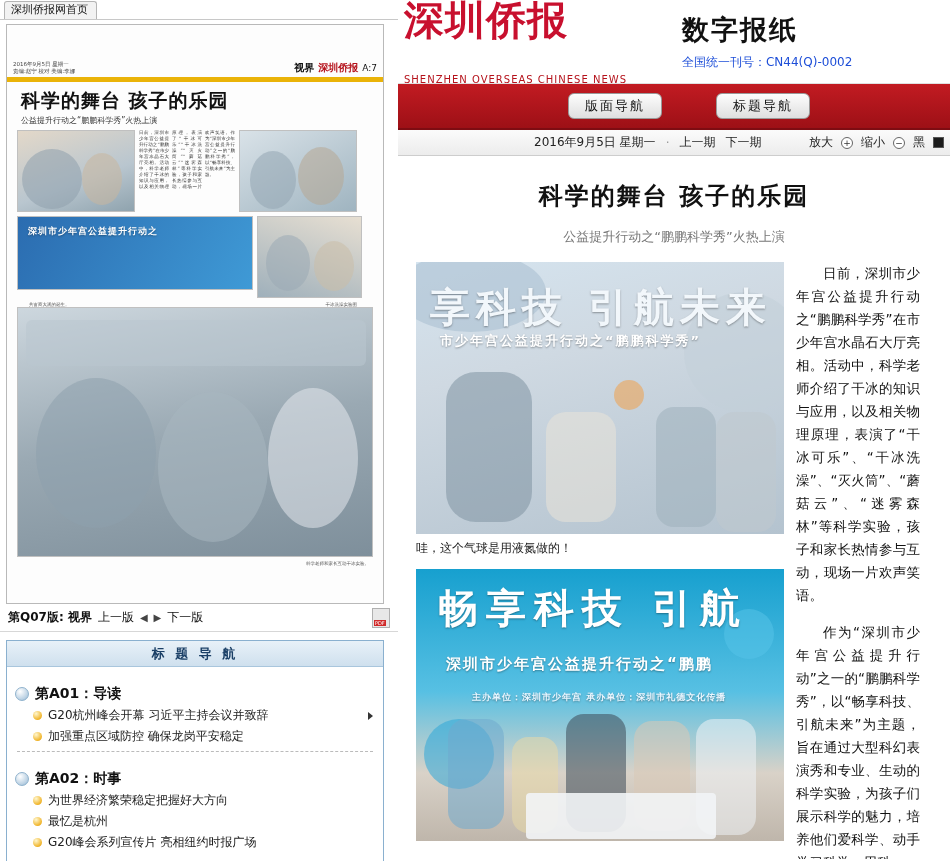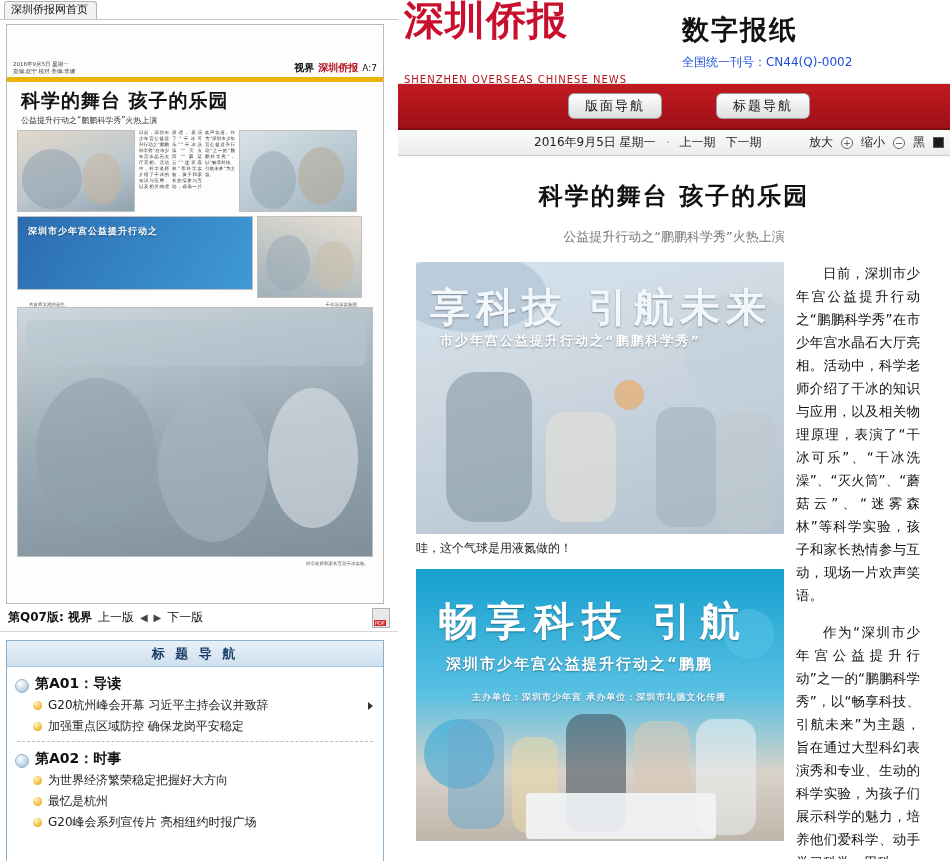--- a/index.html
+++ b/index.html
@@ -85,22 +85,22 @@
     margin: 8px 6px 0 6px; width: 378px; height: 232px;
     border: 1px solid #8ab0cf; background: #ffffff;
   }
   .nav-panel-head {
     height: 26px; background: linear-gradient(#e8f1f8,#cfe0ee);
     border-bottom: 1px solid #a9c6dd;
     display: flex; align-items: center; justify-content: center;
     font-size: 13px; font-weight: bold; color: #1a3f66; letter-spacing: 3px;
   }
   .sec {
-    display: flex; align-items: flex-end; gap: 6px;
-    padding: 8px 10px 2px 8px;
+    display: flex; align-items: center; gap: 6px;
+    padding: 18px 10px 2px 8px;
   }
   .sec-bullet {
     width: 14px; height: 14px; border-radius: 50%;
     background: radial-gradient(circle at 35% 30%, #fff, #b8cfe2 70%, #7aa5c6);
     border: 1px solid #8fb2cd; flex: none;
   }
   .sec-title { font-size: 14px; font-weight: bold; color: #111; }
   .art {
     display: flex; align-items: center; gap: 6px;
     padding: 2px 10px 2px 26px; font-size: 12px; color: #222;
@@ -191,21 +191,21 @@
   }
   .art-text p { margin: 0 0 14px 0; text-indent: 2em; }
 
   
   .f-text {
     position: absolute; color: #fff; font-weight: bold;
     text-shadow: 0 1px 2px rgba(0,0,0,.35);
   }
   .f1a { top: 18px; left: 14px; font-size: 40px; color: #f2f7fb; letter-spacing: 6px; }
   .f1b { top: 70px; left: 24px; font-size: 13px; color: #ffffff; letter-spacing: 2px; }
-  .f2a { top: 25px; left: 22px; font-size: 40px; color: #ffffff; letter-spacing: 8px; }
+  .f2a { top: 12px; left: 22px; font-size: 40px; color: #ffffff; letter-spacing: 8px; }
   .f2b { top: 86px; left: 30px; font-size: 15px; color: #ffffff; letter-spacing: 2px; }
   .f2c { top: 122px; left: 56px; font-size: 9px; color: #eaf6ff; letter-spacing: 1px; }
   .blob { position: absolute; border-radius: 50%; opacity: .55; }
 </style>
 </head>
 <body>
 
 <div class="page">
 
   <div class="left-col">

